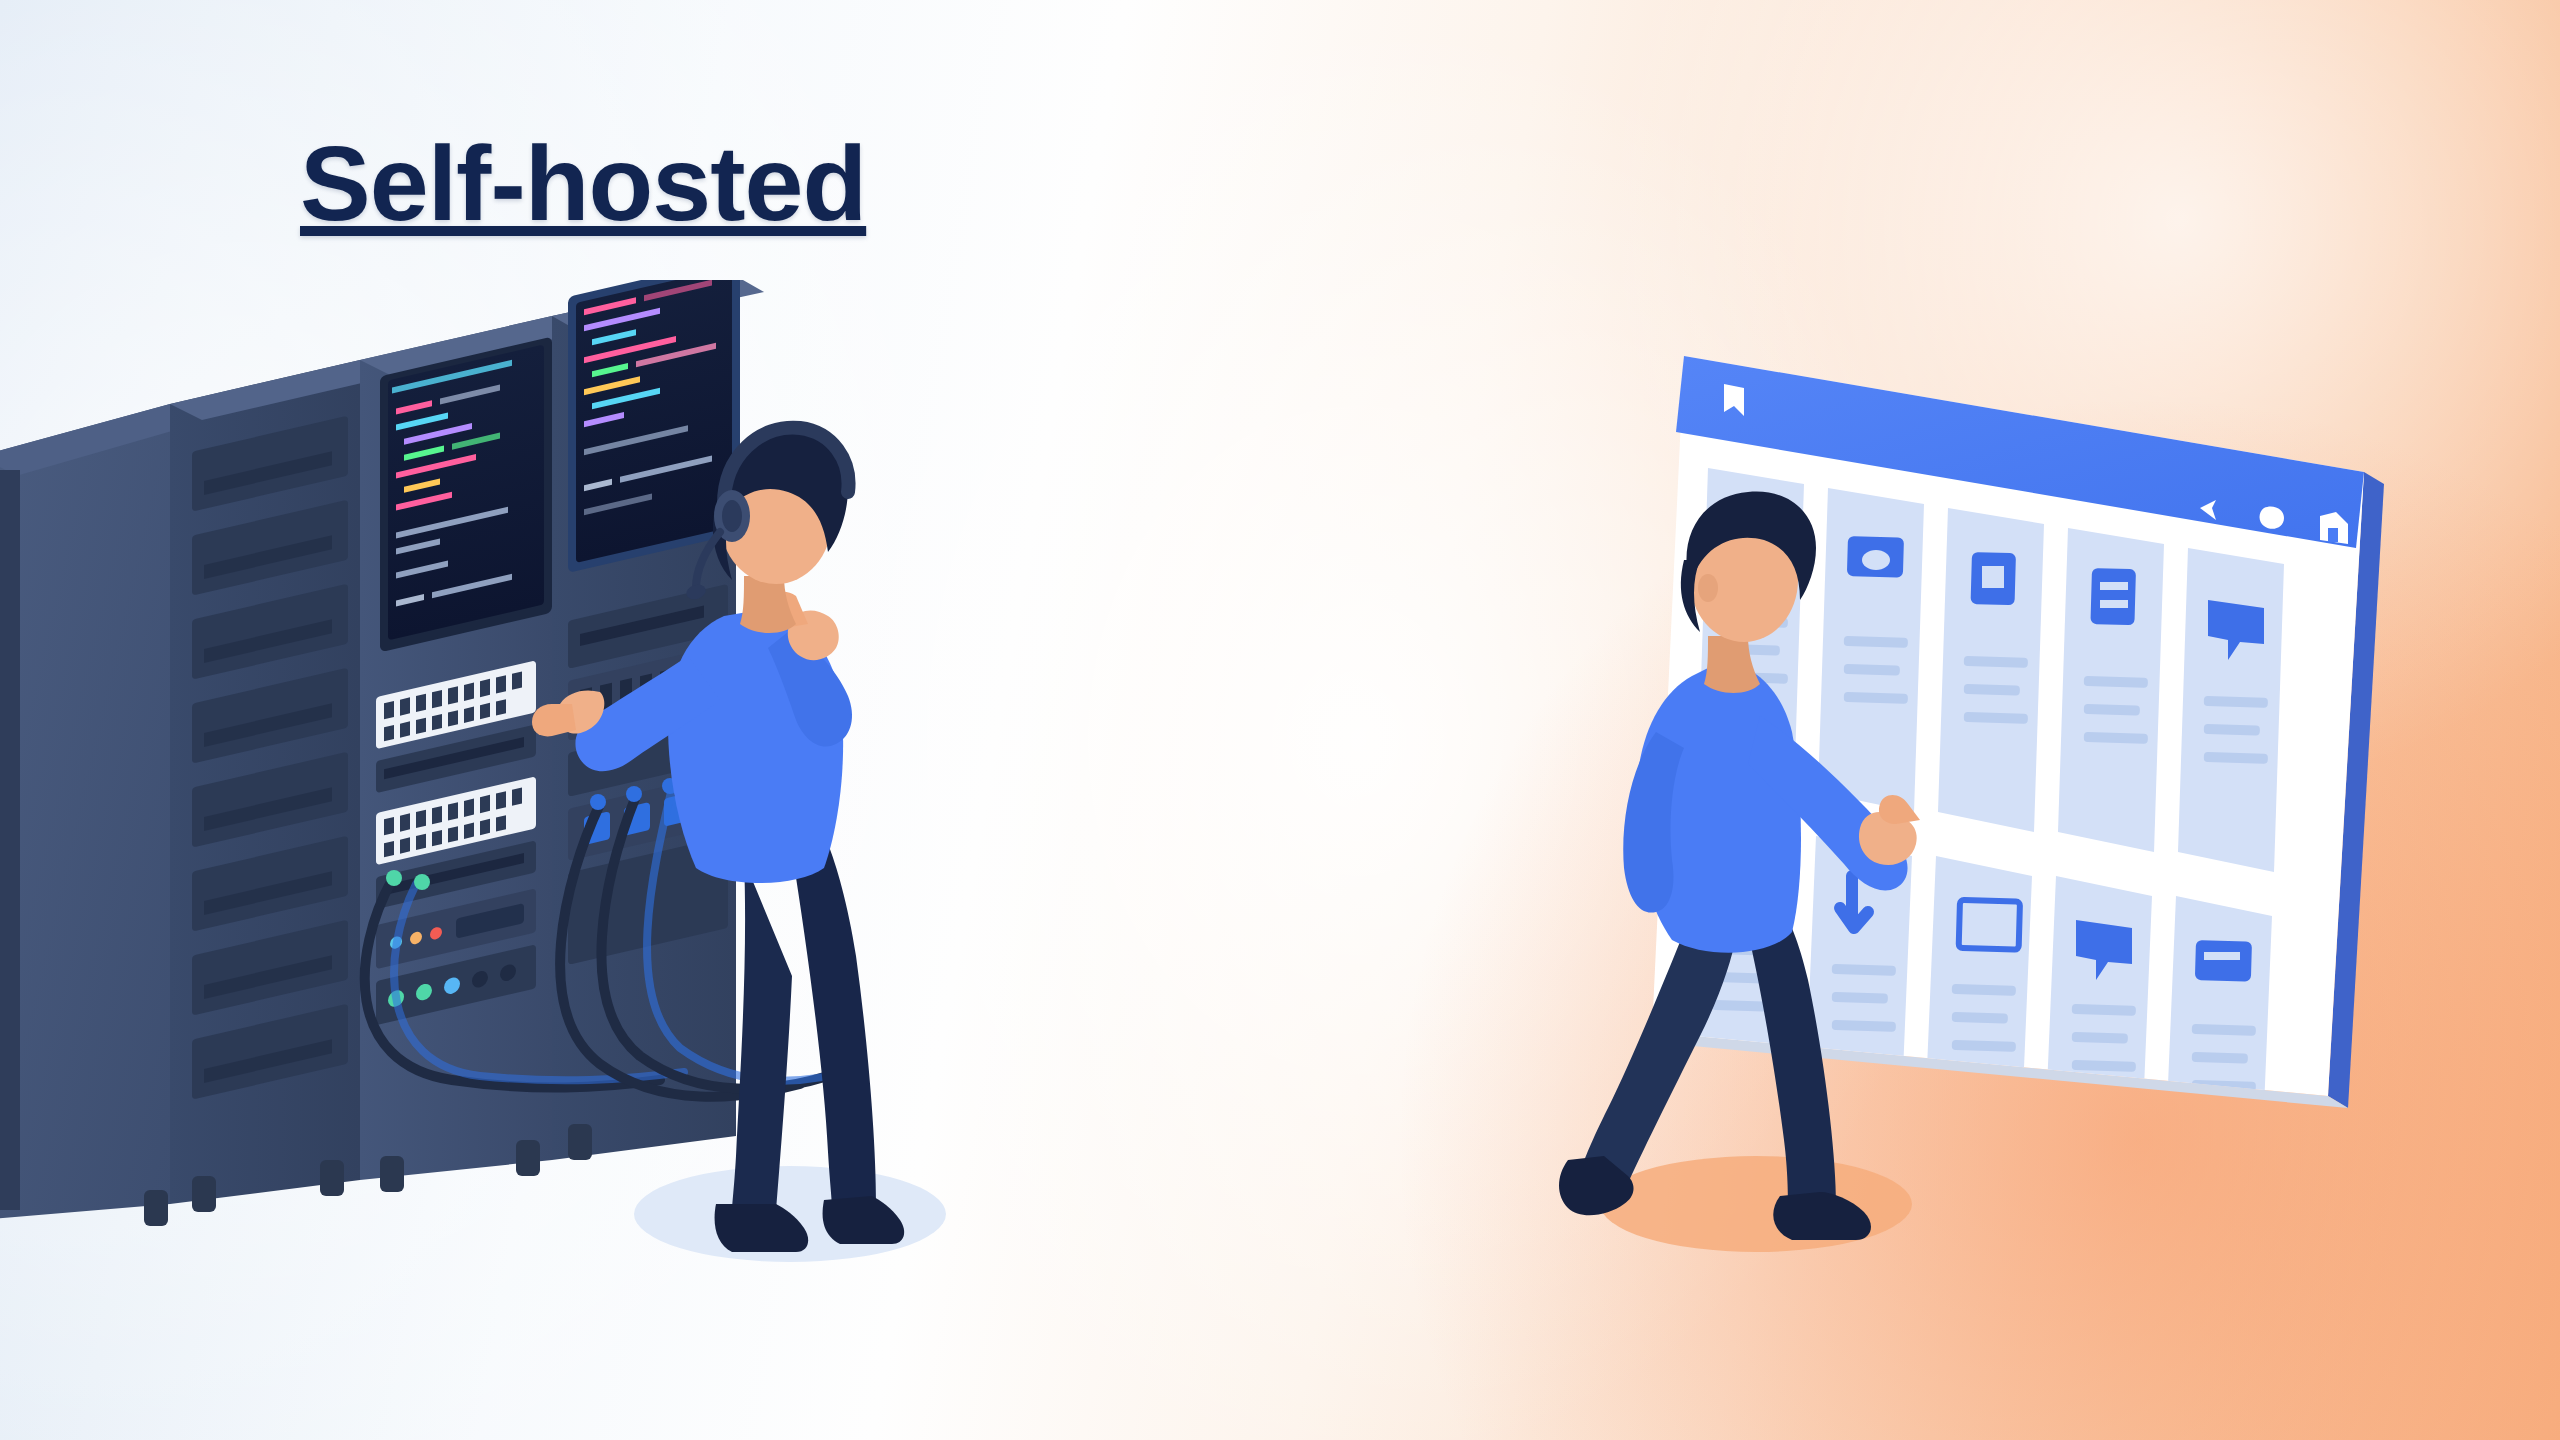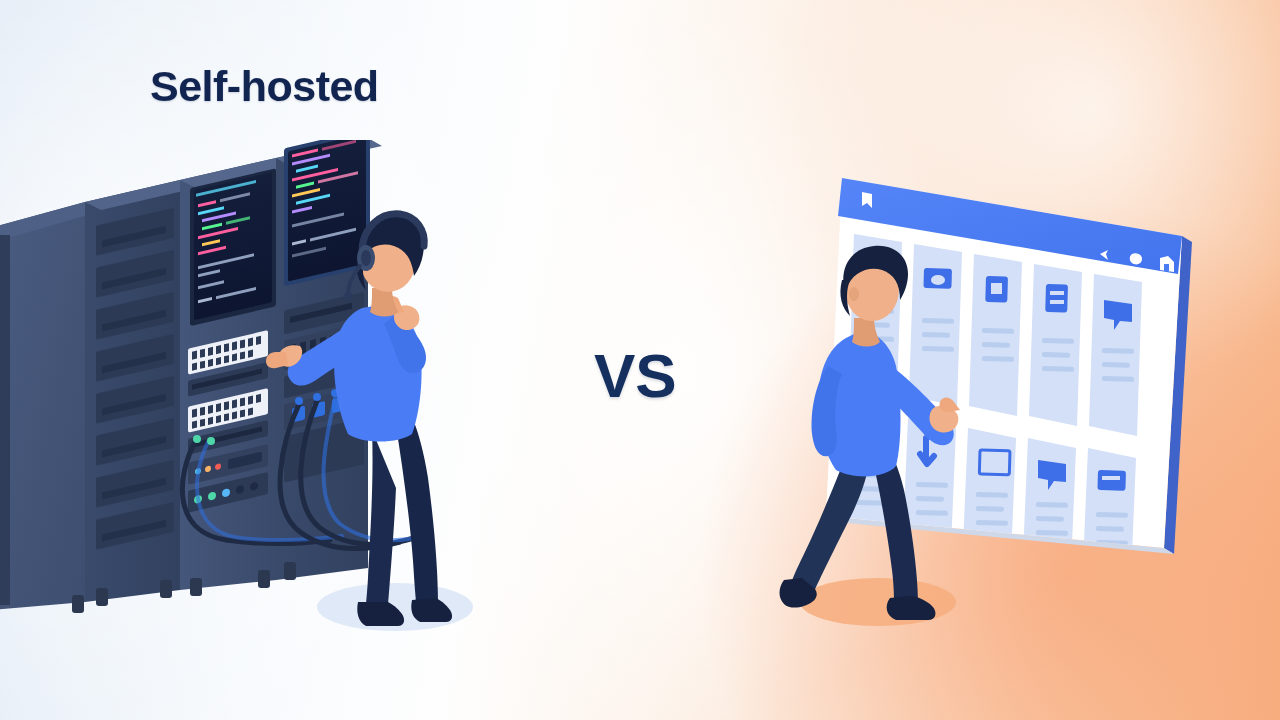--- a/index.html
+++ b/index.html
@@ -51,21 +51,21 @@
 
   
   .title {
     position:absolute;
     font-weight:bold;
     color:#122551;
     letter-spacing:-0.5px;
     white-space:nowrap;
     text-shadow:0 1px 2px rgba(18,37,81,.18);
   }
-  #title-left  { left:150px; top:62px; font-size:43px; }
+  #title-left  { left:150px; top:62px; font-size:53px;text-decoration:underline; }
   #title-right { left:872px; top:62px; font-size:47px; }
   #vs-label {
     position:absolute; left:594px; top:340px;
     font-size:62px; font-weight:bold; color:#15305f;
     letter-spacing:0px;
     text-shadow:0 2px 3px rgba(18,37,81,.16);
   }
 
   
   .art { position:absolute; }
@@ -514,15 +514,14 @@
       <ellipse cx="122" cy="140" rx="27" ry="31" fill="#f0b089"></ellipse>
 
       <ellipse cx="104" cy="144" rx="5" ry="7" fill="#e6a47c"></ellipse>
 
       <path d="M94,138 C90,116 102,98 124,96 C144,94 158,106 158,124 C158,134 154,144 150,150 C150,134 144,124 132,120 C118,116 102,122 96,140 Z" fill="#16213f"></path>
       <path d="M92,130 C88,146 92,158 100,166 C96,152 96,140 100,130 Z" fill="#16213f"></path>
     </g>
   </svg>
 
   <div class="title" id="title-left">Self-hosted</div>
-  <div id="vs-label">VS</div>
 
 </div>
 
 </body></html>

